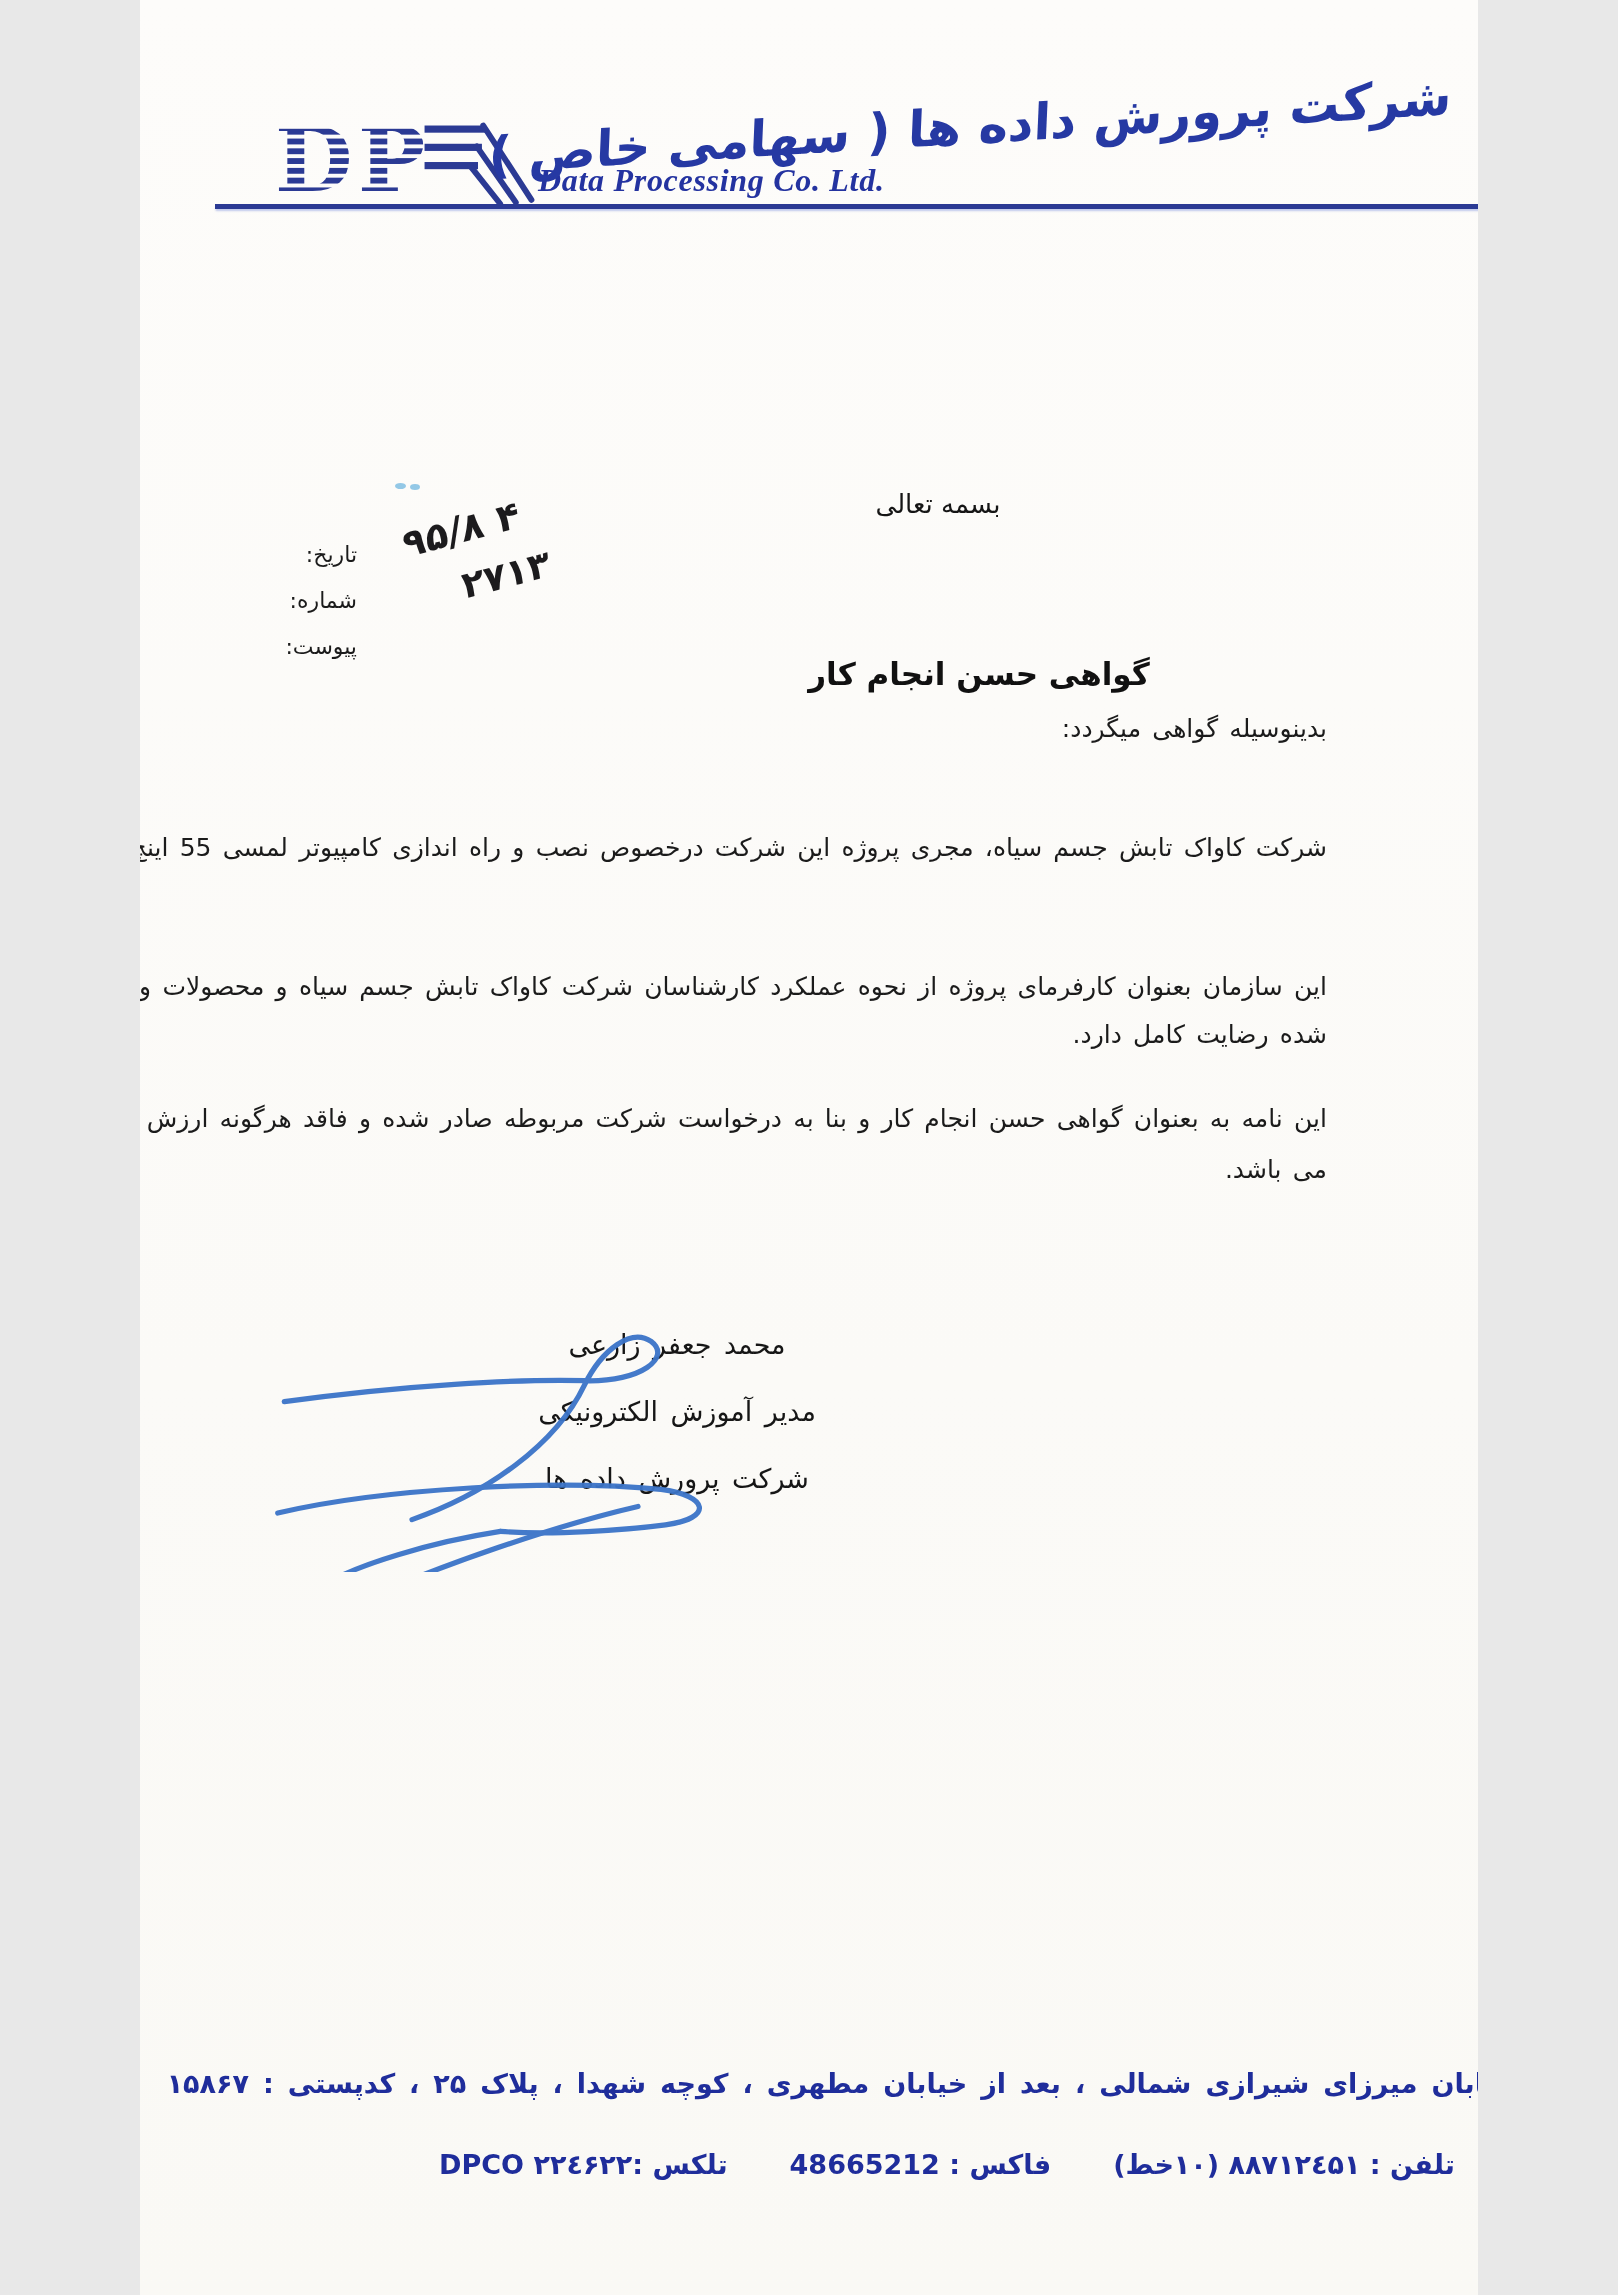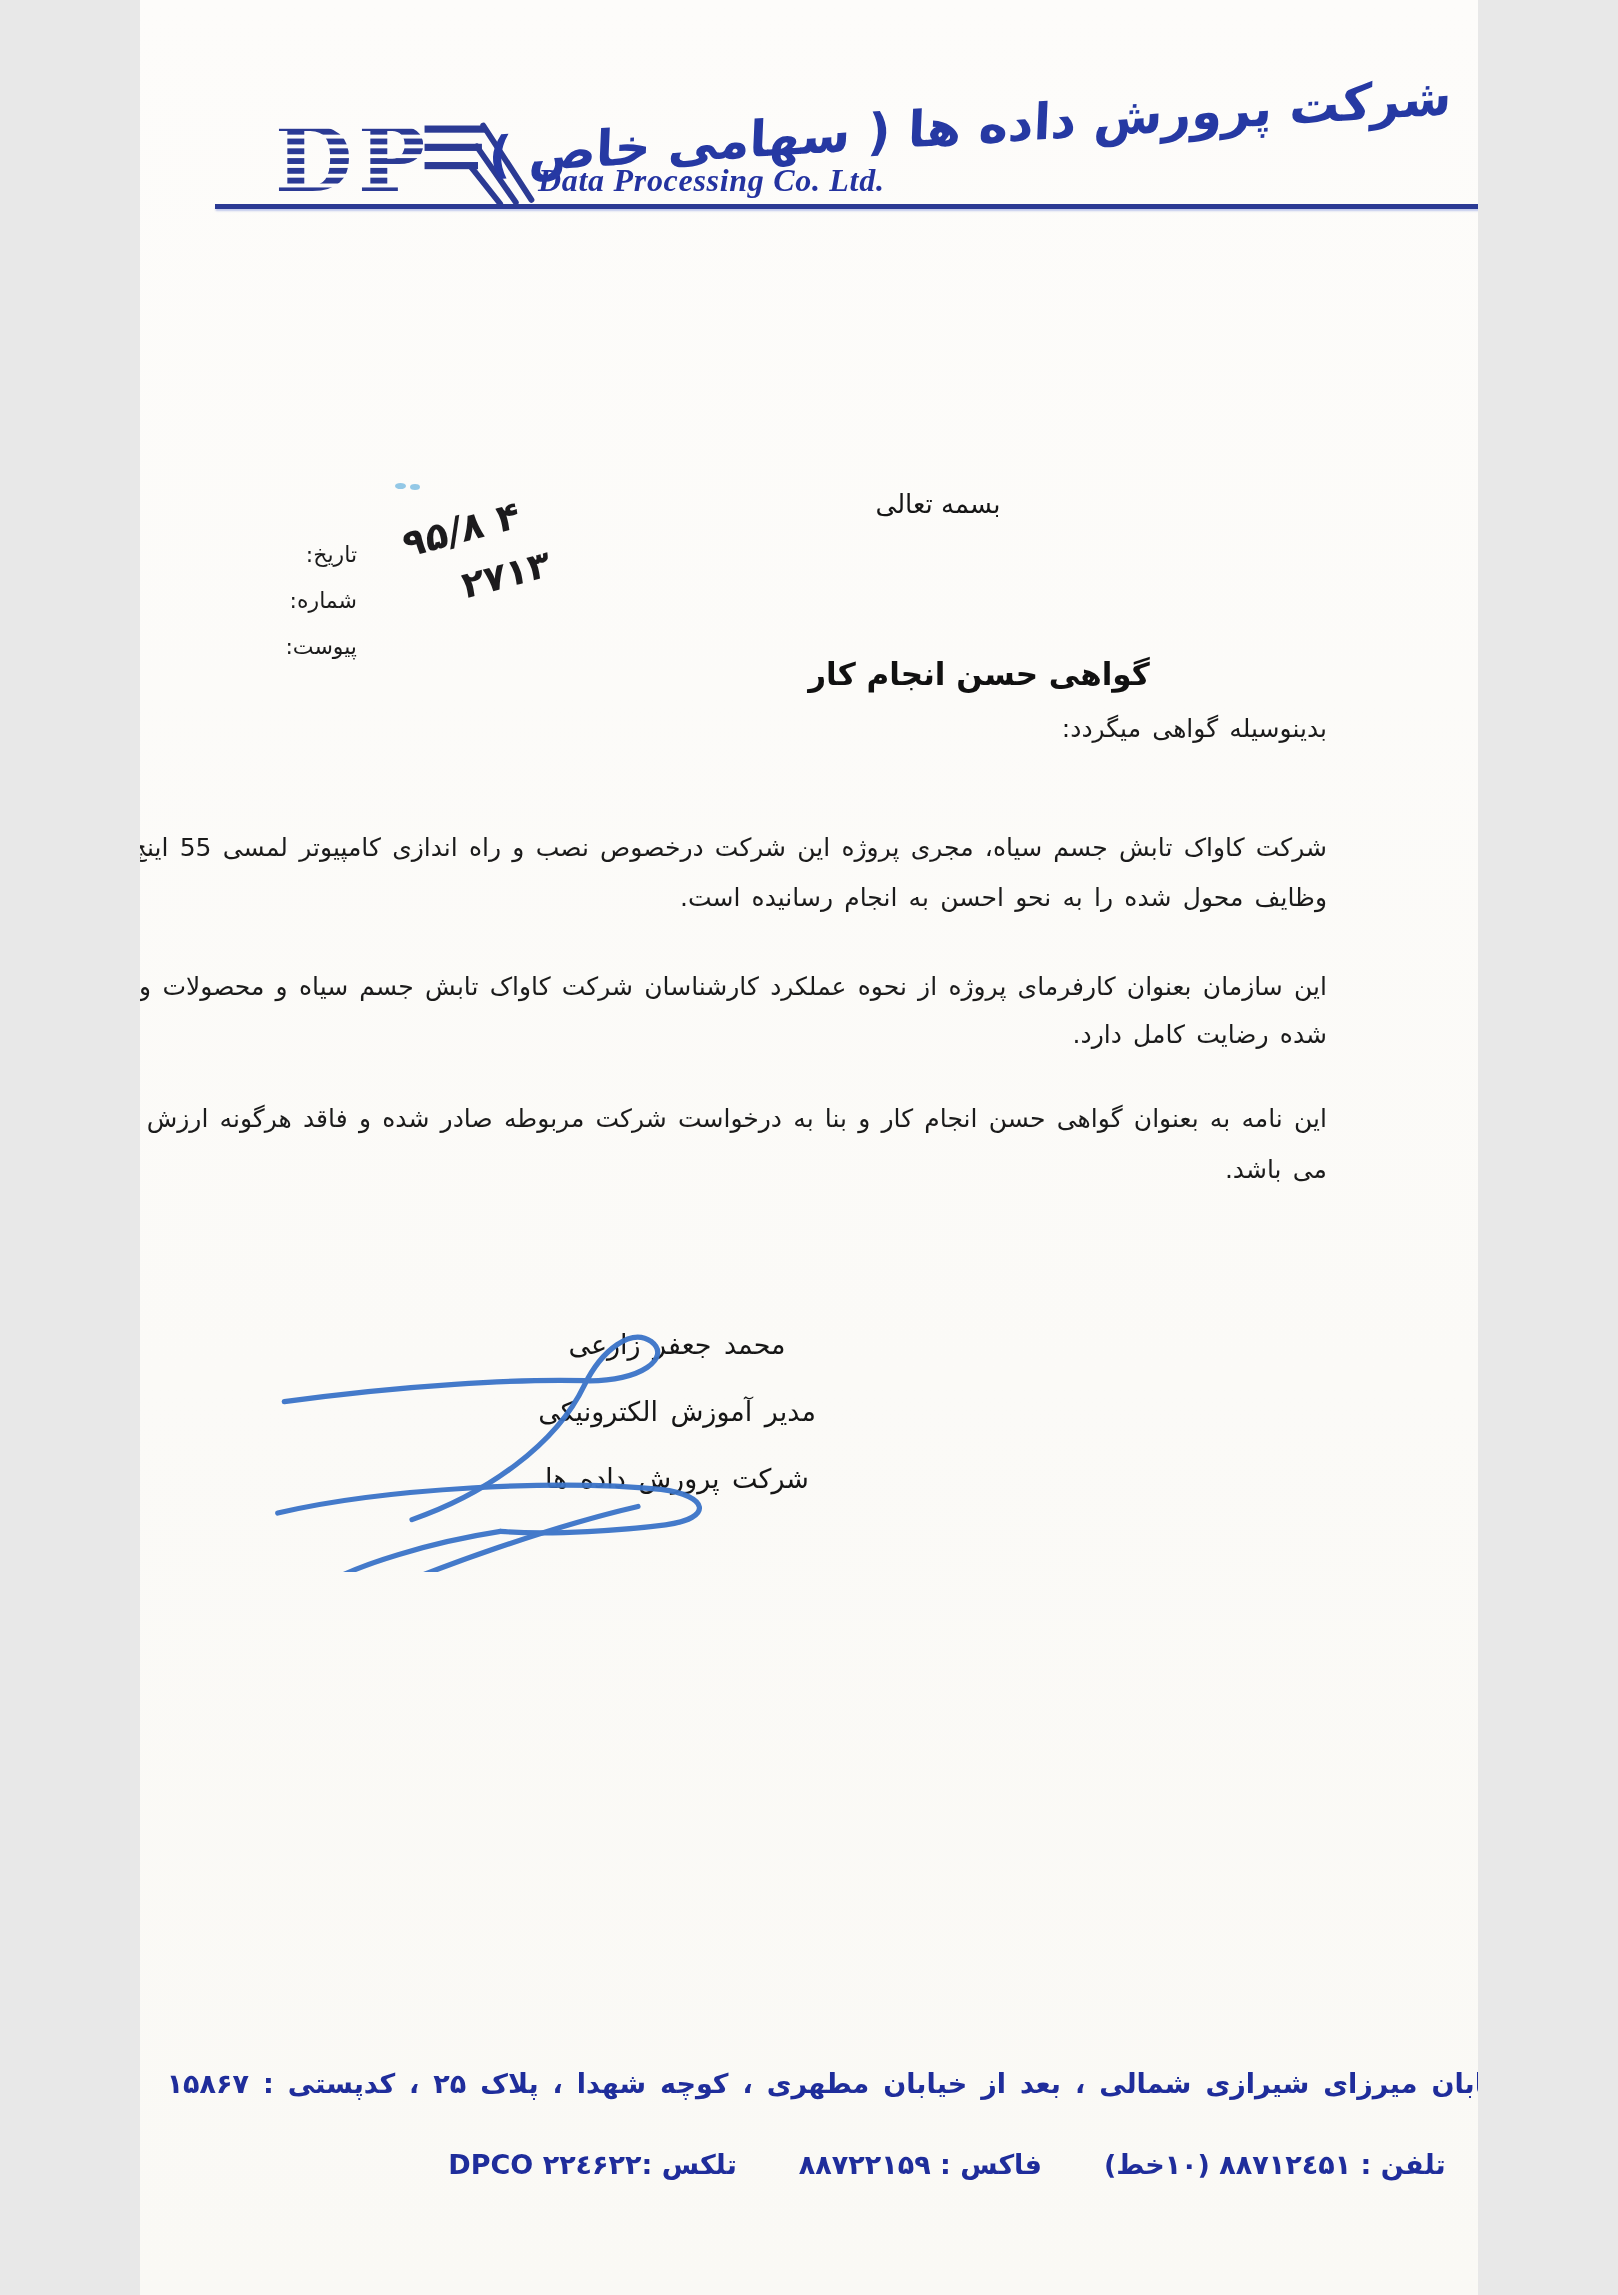--- a/index.html
+++ b/index.html
@@ -122,21 +122,20 @@
   <div class="meta-label" style="top:634px;">پیوست:</div>
 
   <div class="hand hand-date">۹۵/۸ ۴</div>
   <div class="hand hand-number">۲۷۱۳</div>
 
   <div class="letter-title">گواهی حسن انجام کار</div>
 
   <div class="bodyline" style="top:714px;margin-left:40px;">بدینوسیله گواهی میگردد:</div>
 
   <div class="bodyline" style="top:833px;">شرکت کاواک تابش جسم سیاه، مجری پروژه این شرکت درخصوص  نصب و راه اندازی کامپیوتر لمسی 55 اینچ کاواک بوده و</div>
-  <div class="bodyline" style="top:883px;">وظایف محول شده را به نحو احسن به انجام رسانیده است.</div>
 
   <div class="bodyline" style="top:972px;">این سازمان بعنوان کارفرمای پروژه از نحوه عملکرد کارشناسان شرکت کاواک تابش جسم سیاه و محصولات و خدمات ارائه</div>
   <div class="bodyline" style="top:1020px;">شده رضایت کامل دارد.</div>
 
   <div class="bodyline" style="top:1104px;">این نامه به بعنوان گواهی حسن انجام کار و بنا به درخواست شرکت مربوطه صادر شده و فاقد هرگونه ارزش  قانونی دیگری</div>
   <div class="bodyline" style="top:1155px;">می باشد.</div>
 
   <div class="sig-line" style="top:1329px;">محمد جعفر زارعی</div>
   <div class="sig-line" style="top:1396px;">مدیر آموزش الکترونیکی</div>
   <div class="sig-line" style="top:1463px;">شرکت پرورش داده ها</div>
@@ -148,18 +147,18 @@
         <path d="M 10 310 C 170 272 440 258 595 274 C 668 283 676 318 602 328 C 540 336 430 344 350 338"></path>
         <path d="M 350 338 C 240 355 130 390 90 415 C 40 447 80 468 150 438 C 260 390 430 330 560 300"></path>
       </g>
     </svg>
   </div>
 
   <div class="footer-address">آدرس: تهران ، خیابان میرزای شیرازی شمالی ، بعد از خیابان مطهری ، کوچه شهدا ، پلاک ۲۵ ، کدپستی : ۱۵۸۶۷</div>
 
   <div class="footer-comm">
     <span>تلفن : ۸۸۷۱۲٤۵۱ (۱۰خط)</span>
-    <span>فاکس : ۸۸۷۲۲۱۵۹</span>
+    <span>فاکس : 48665212</span>
     <span>تلکس :DPCO ۲۲٤۶۲۲</span>
   </div>
 
 </div>
 
 
 </body></html>

